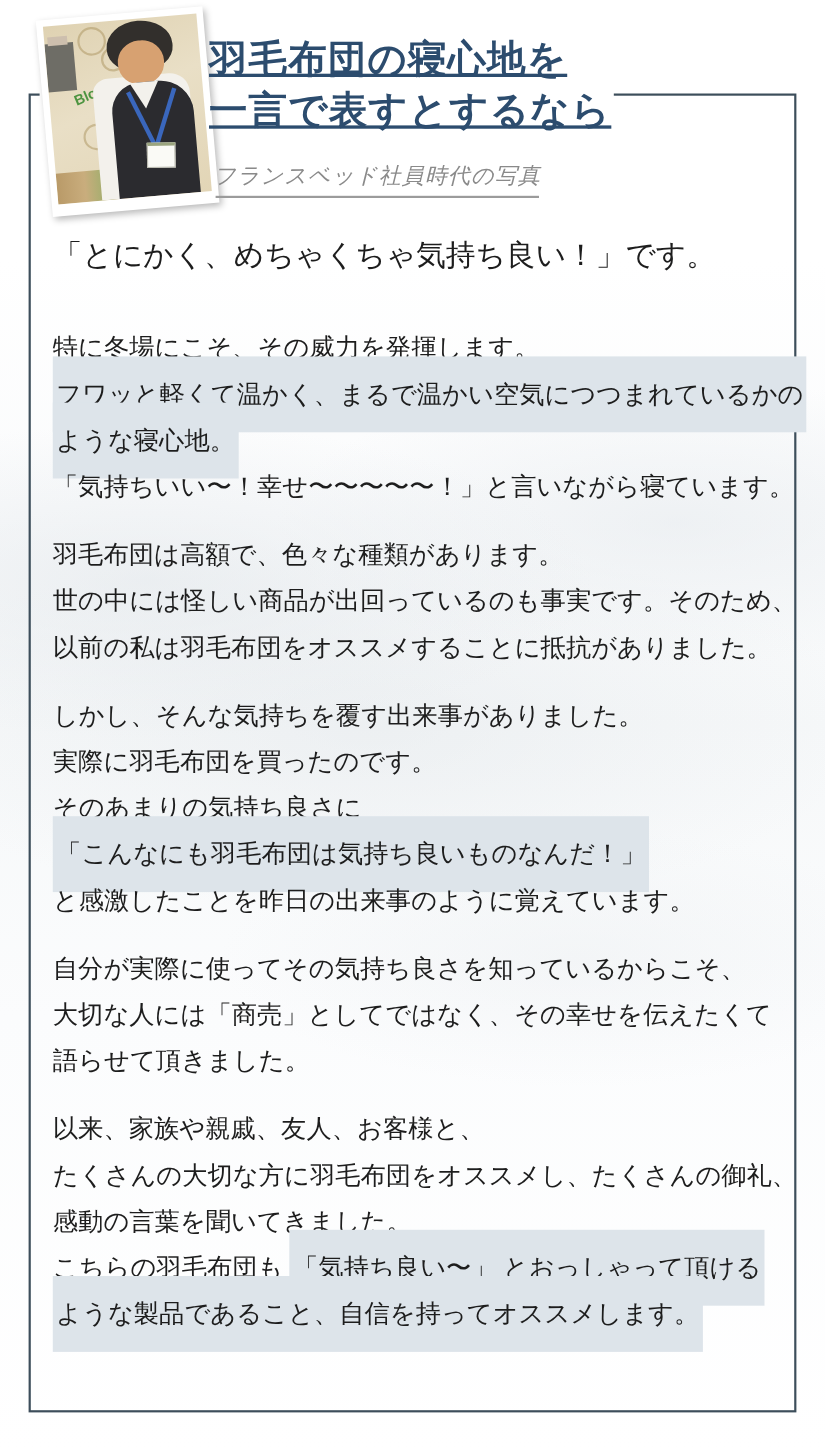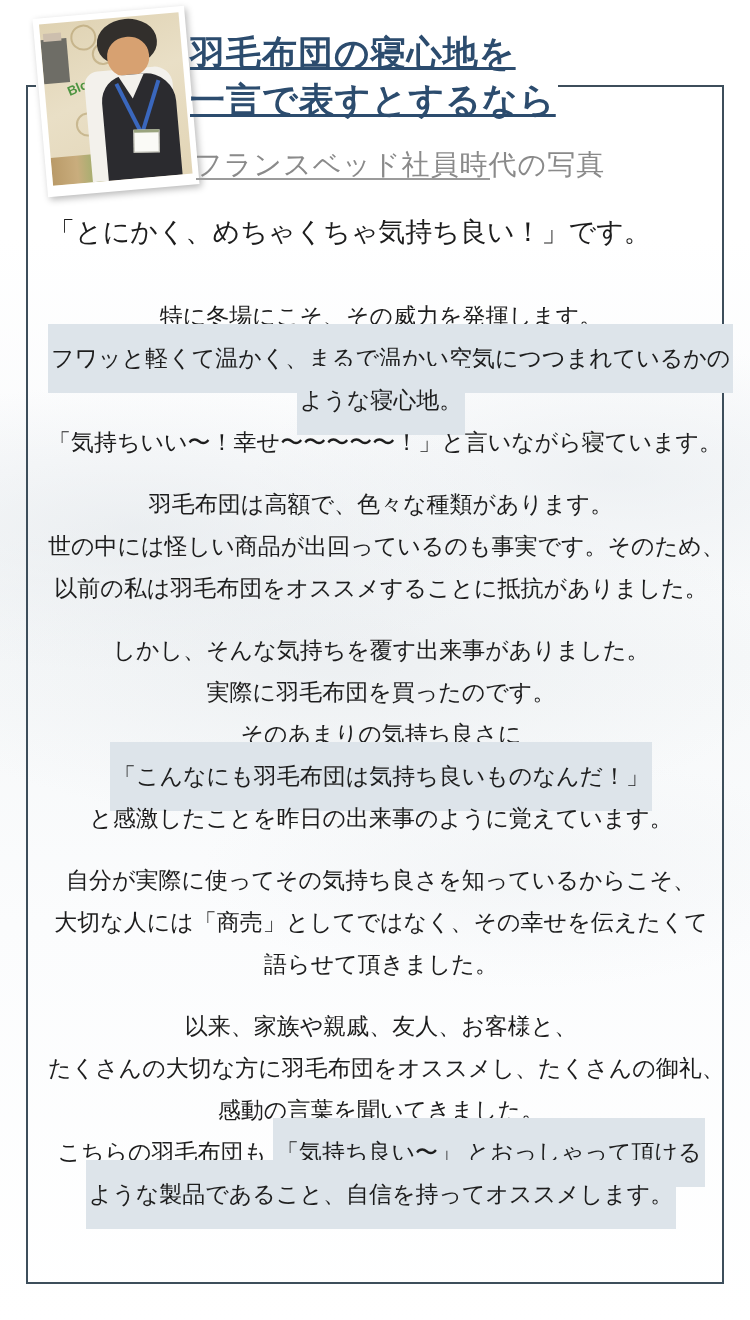--- a/index.html
+++ b/index.html
@@ -30,21 +30,21 @@
     background:#ffffff;
   }
   .title{
     position:absolute;left:154px;top:30px;margin:0;
     font-size:35px;font-weight:bold;line-height:47px;letter-spacing:1px;
     color:#2c4c6e;
     text-decoration:underline;
   }
   .caption{
     position:absolute;left:158px;top:146px;
-    font-size:28px;color:#8a8a8a;letter-spacing:1px;white-space:nowrap;
+    font-size:20px;color:#8a8a8a;letter-spacing:1px;white-space:nowrap;font-style:italic;
   }
   .caption-rule{
     position:absolute;left:160px;top:178px;width:294px;height:2px;background:#9b9b9b;
   }
   
   .photo{
     position:absolute;left:4px;top:12px;width:140px;height:162px;
     background:#ffffff;padding:6px 6px 11px 6px;
     transform:rotate(-5deg);
     box-shadow:2px 3px 7px rgba(0,0,0,.28);
@@ -89,21 +89,21 @@
   
   .body-text{
     position:absolute;left:48px;top:210px;width:666px;
     color:#1d1d1d;
   }
   .lead{
     font-size:27px;line-height:44px;margin:0 0 42px 0;letter-spacing:0px;white-space:nowrap;
   }
   .para{margin:0 0 20px 0;}
   .para:last-child{margin-bottom:0;}
-  .line{font-size:23px;line-height:42px;white-space:nowrap;text-align:center;}
+  .line{font-size:23px;line-height:42px;white-space:nowrap;}
   .hl{background:#dde4ea;padding:22px 3px;}
 </style>
 </head>
 <body>
 
 <div class="page">
 
   <div class="frame"></div>
 
   <div class="header">

